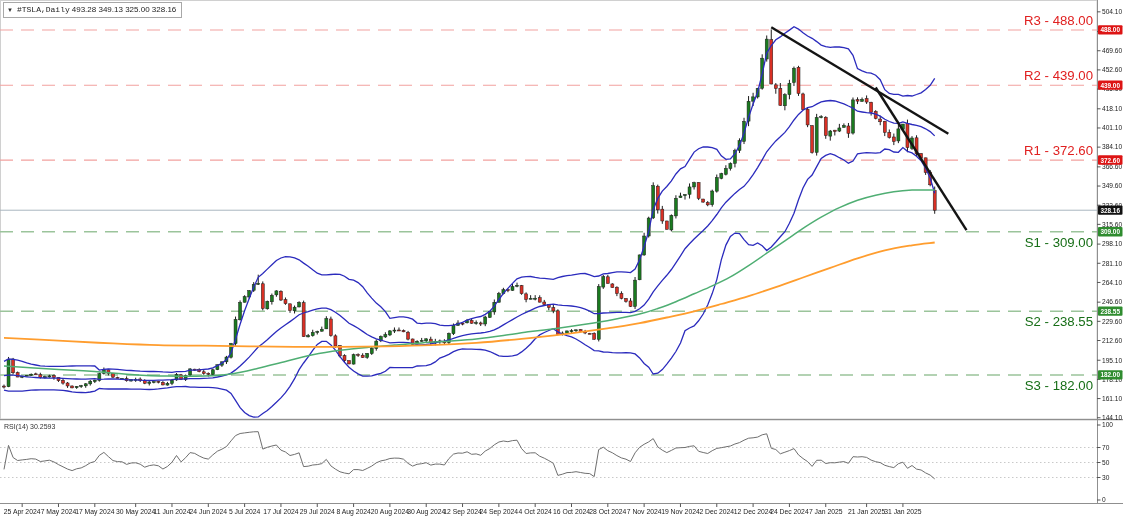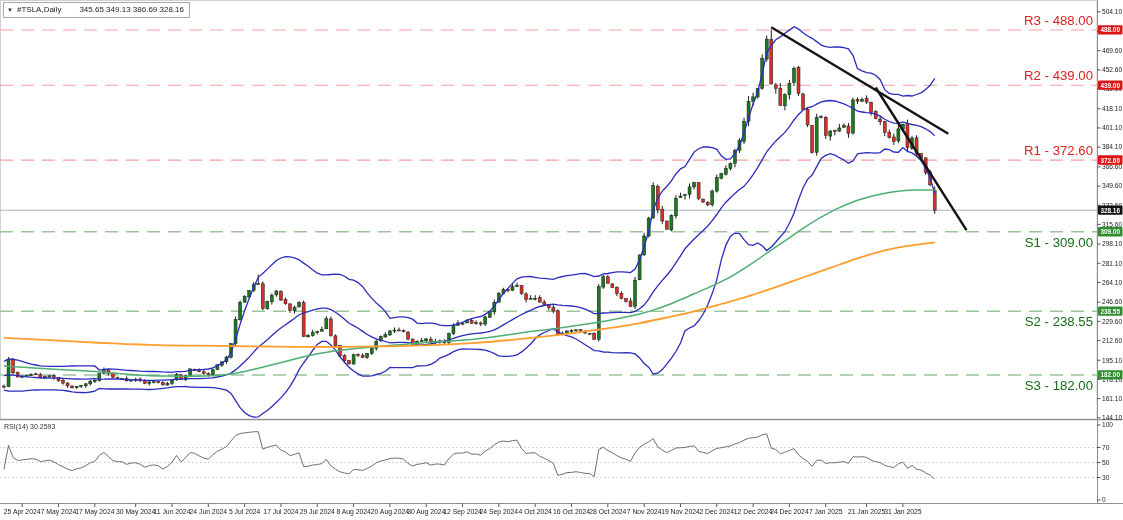--- a/index.html
+++ b/index.html
@@ -2,21 +2,21 @@
 <html><head>
 <meta charset="utf-8">
 <style>
   html,body{margin:0;padding:0;background:#fff;}
   .root{position:relative;width:1123px;height:520px;background:#fff;overflow:hidden;
         font-family:"Liberation Sans",sans-serif;}
   svg{position:absolute;left:0;top:0;}
   .title{position:absolute;left:3px;top:2px;border:1px solid #a8a8a8;background:#fff;
          padding:1px 5px 1px 3px;font-size:8px;color:#1c1c1c;white-space:nowrap;line-height:11px;}
   .title .dd{font-size:6px;color:#333;margin-right:4px;cursor:pointer;}
-  .title .sym{margin-right:18px;}
+  .title .sym{margin-right:2px;font-family:Liberation Mono, monospace;}
   .rsi-label{position:absolute;left:4px;top:423px;font-size:7px;color:#333;}
   text{font-family:"Liberation Sans",sans-serif;}
 </style>
 </head>
 <body>
 
 <div class="root">
   <svg id="plot" width="1123" height="520" viewBox="0 0 1123 520">
       <defs>
         <clipPath id="cm">
@@ -1016,16 +1016,16 @@
         <text x="789.42" y="513.5" font-size="6.8" fill="#1c1c1c" text-anchor="middle" font-weight="normal">24 Dec 2024</text>
         <line x1="825.74" y1="503.5" x2="825.74" y2="507" stroke="#555"></line>
         <text x="825.74" y="513.5" font-size="6.8" fill="#1c1c1c" text-anchor="middle" font-weight="normal">7 Jan 2025</text>
         <line x1="866.6" y1="503.5" x2="866.6" y2="507" stroke="#555"></line>
         <text x="866.6" y="513.5" font-size="6.8" fill="#1c1c1c" text-anchor="middle" font-weight="normal">21 Jan 2025</text>
         <line x1="902.92" y1="503.5" x2="902.92" y2="507" stroke="#555"></line>
         <text x="902.92" y="513.5" font-size="6.8" fill="#1c1c1c" text-anchor="middle" font-weight="normal">31 Jan 2025</text>
       </g>
     </svg>
   <div class="title">
-    <span class="dd">▼</span><span class="sym">#TSLA,Daily</span><span>345.65 349.13 386.69 328.16</span>
+    <span class="dd">▼</span><span class="sym">#TSLA,Daily</span><span>493.28 349.13 325.00 328.16</span>
   </div>
   <div class="rsi-label">RSI(14) 30.2593</div>
 </div>
 
 </body></html>

